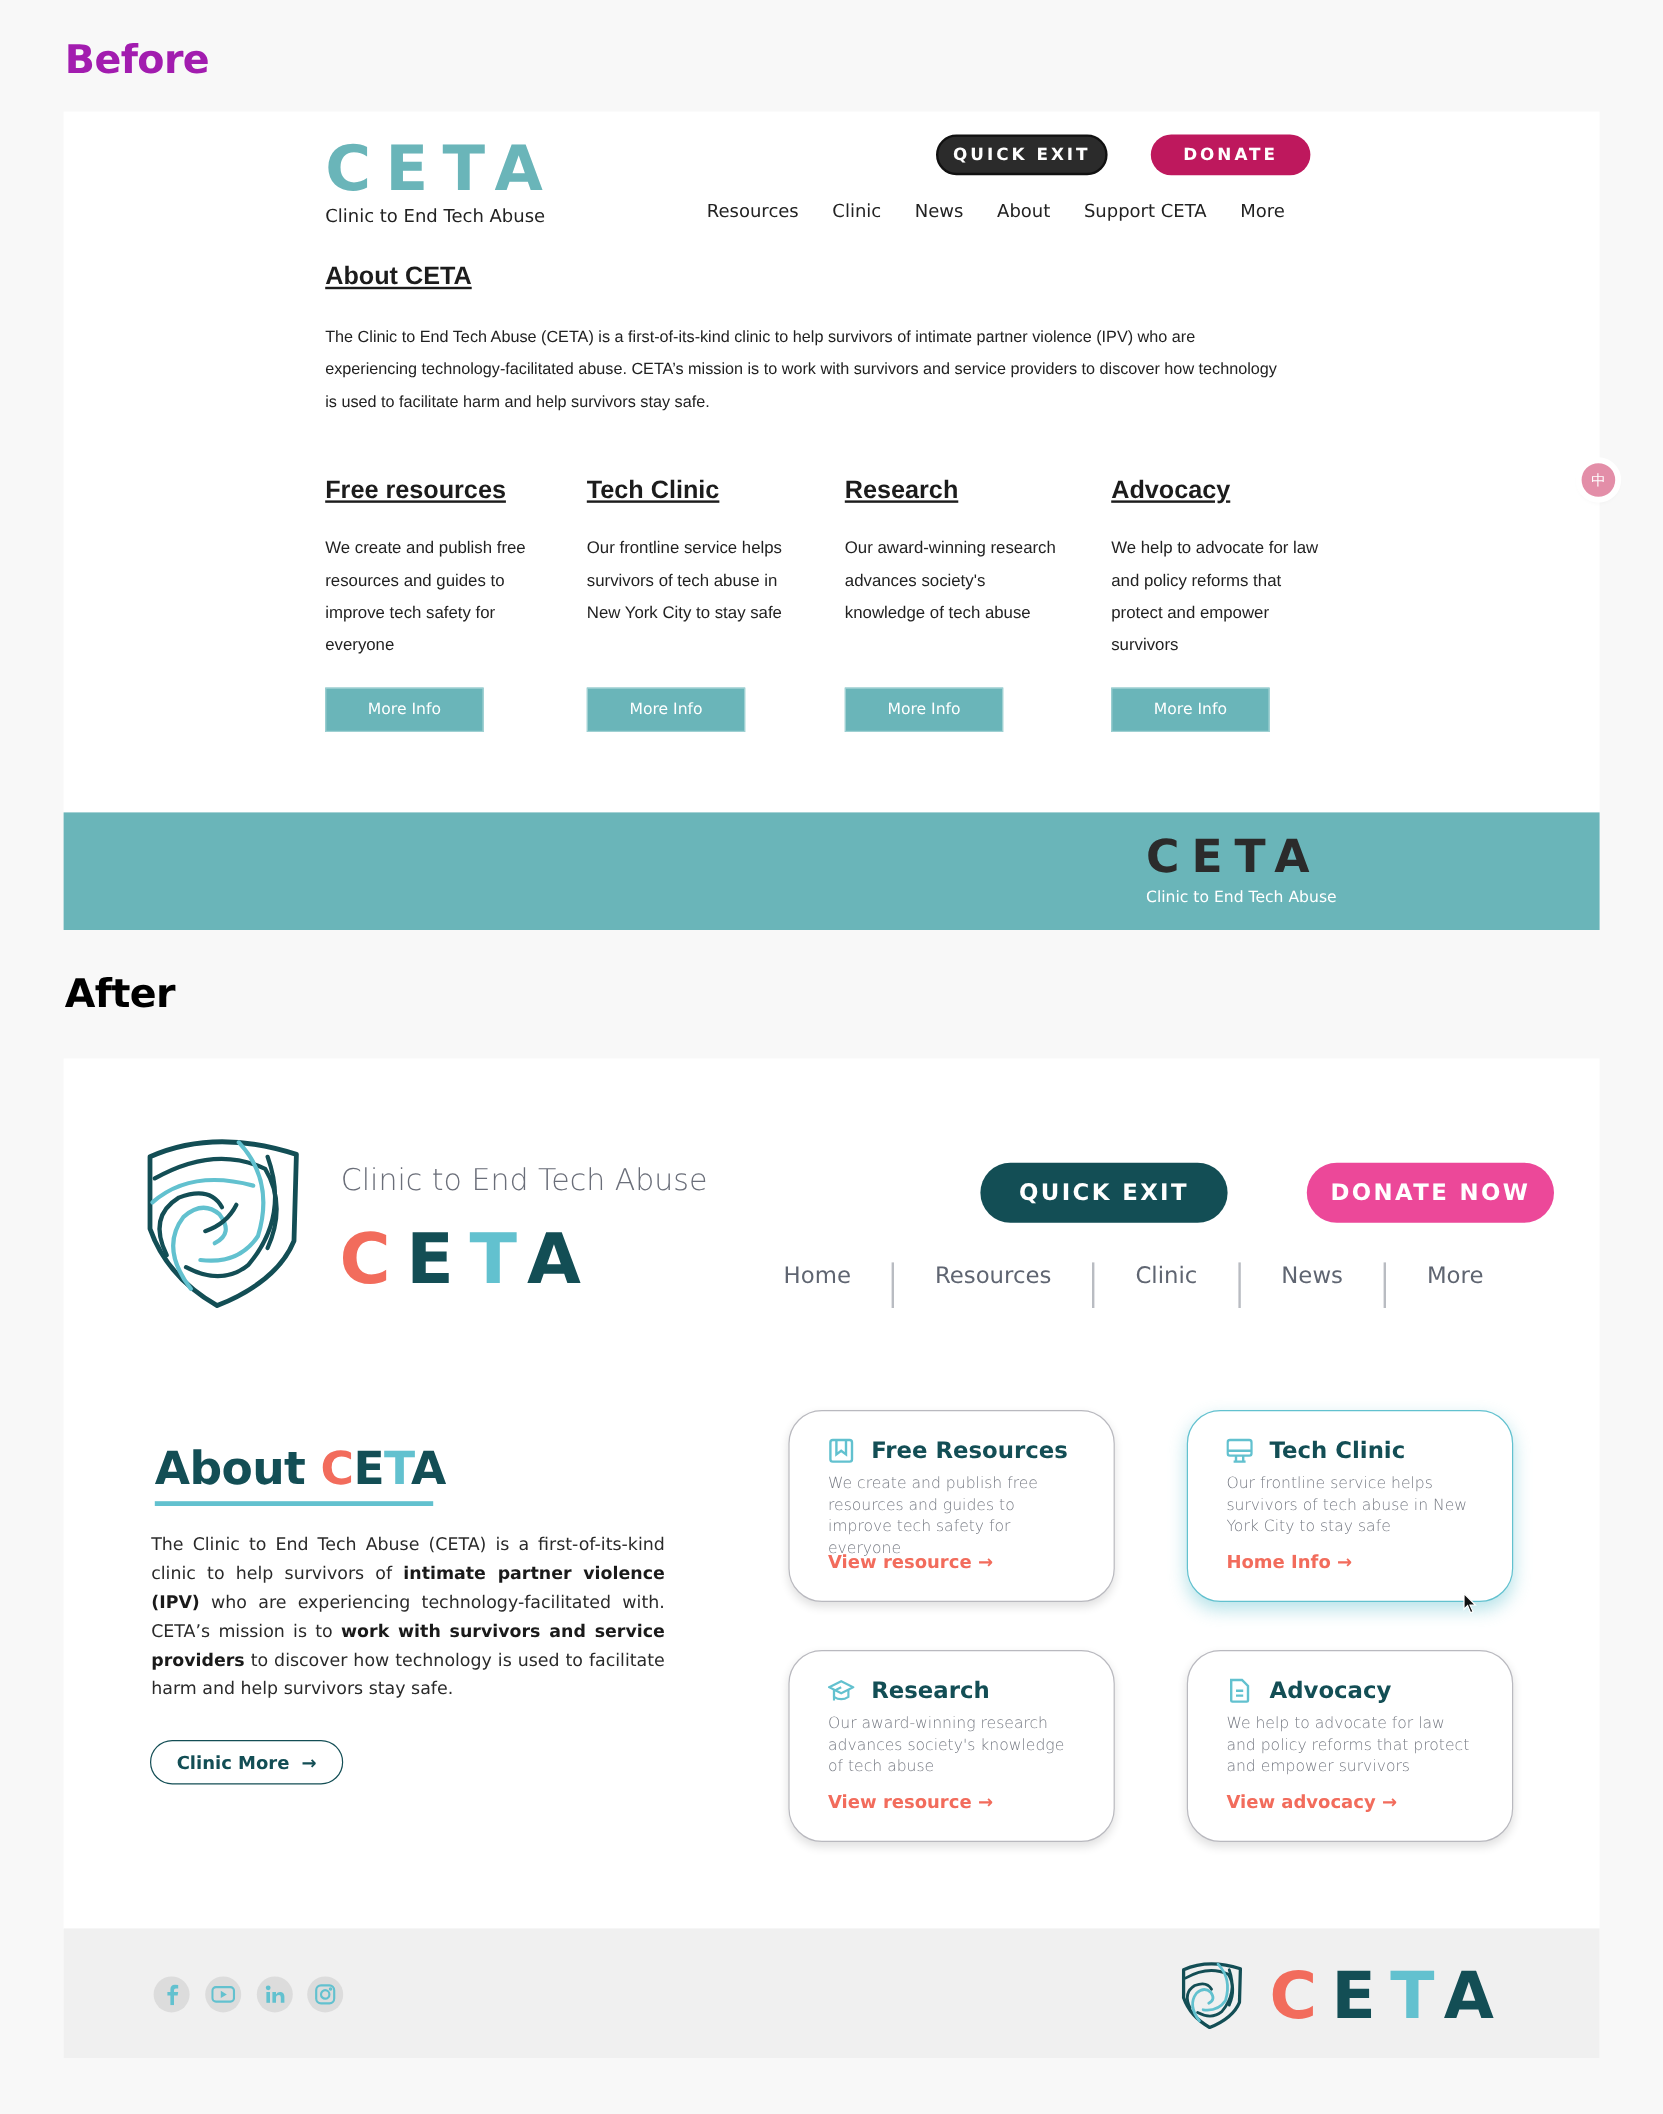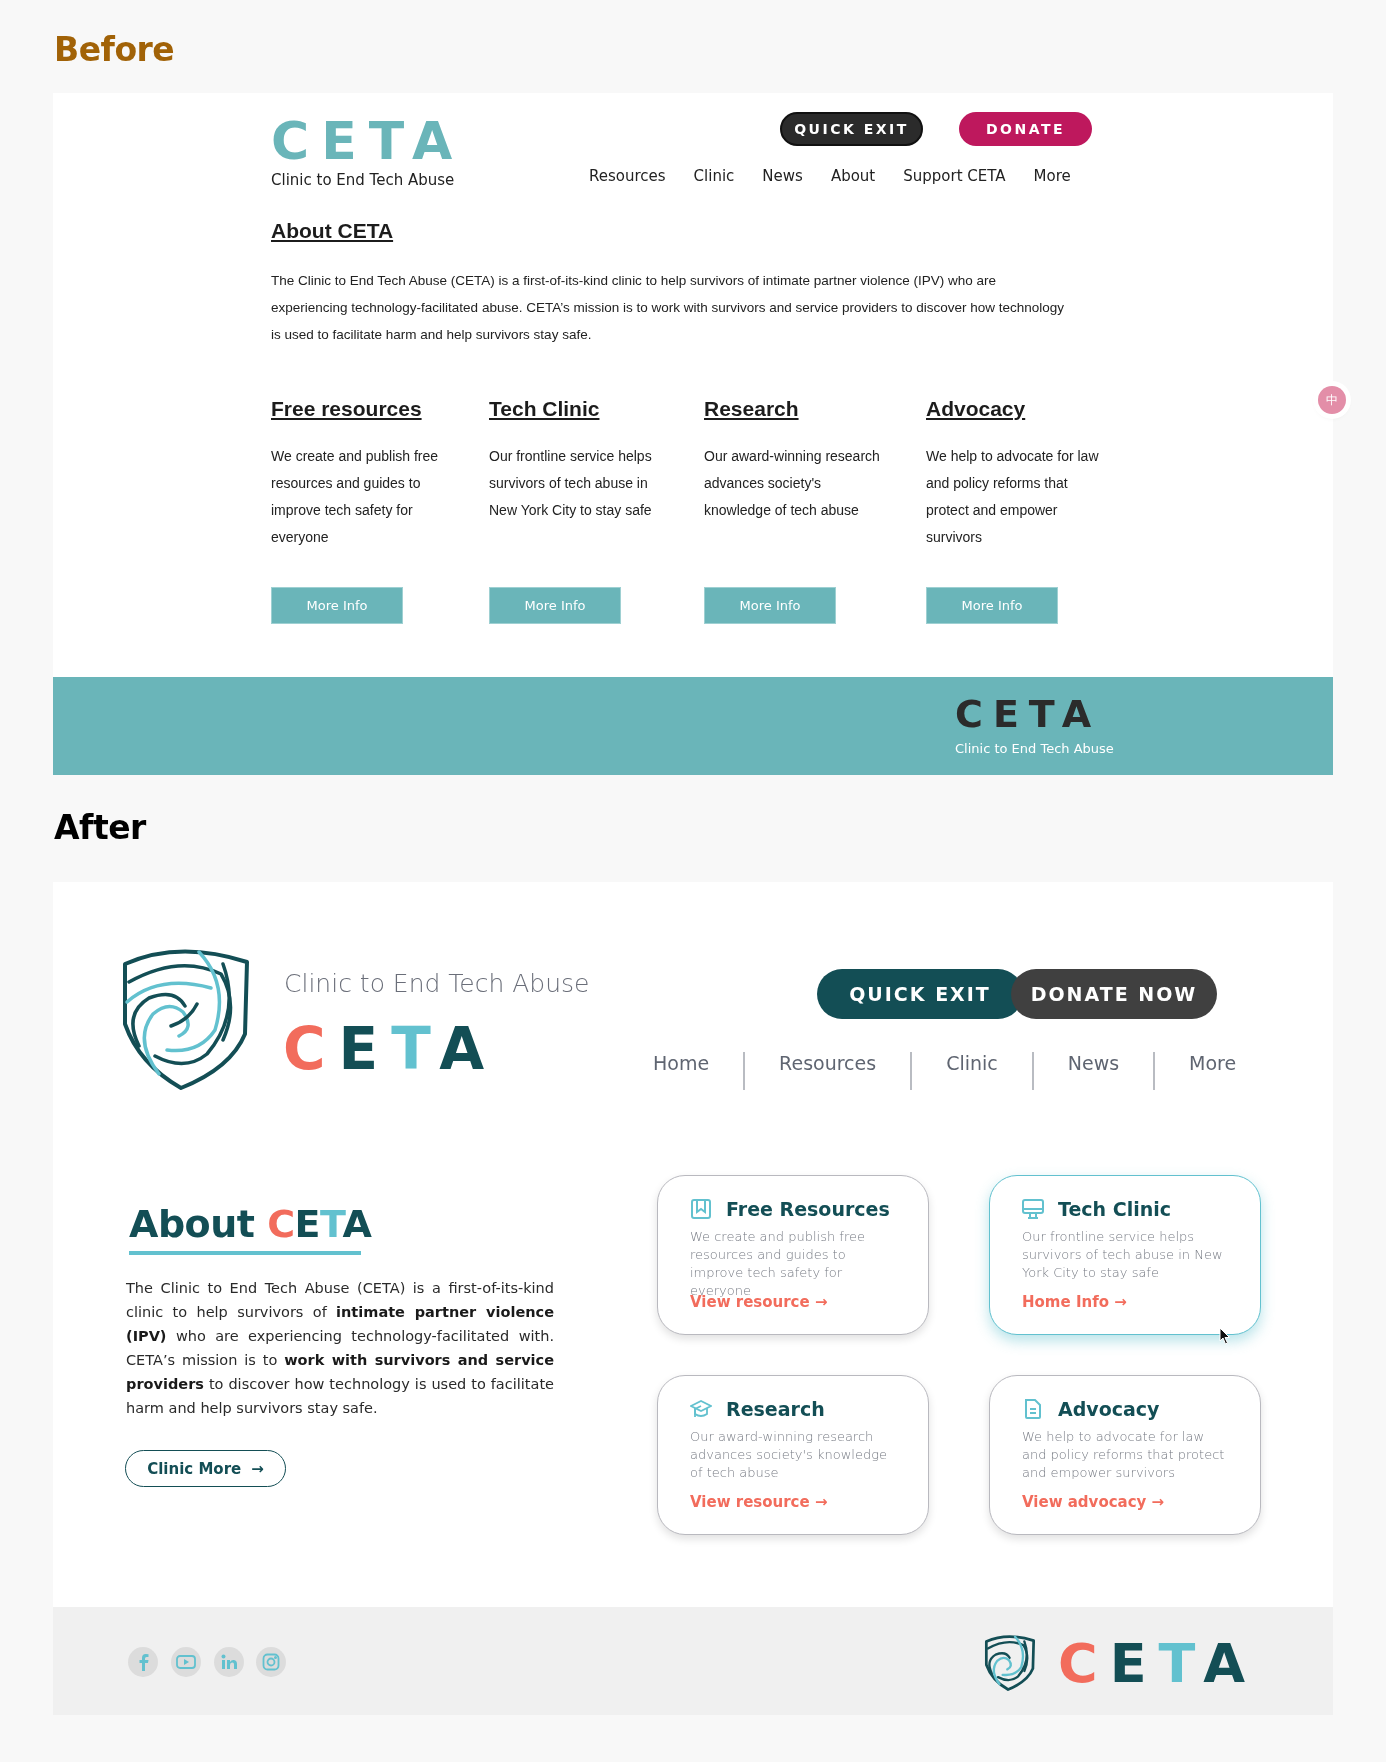--- a/index.html
+++ b/index.html
@@ -1,52 +1,52 @@
 <!DOCTYPE html>
 <html><head>
 <meta charset="utf-8">
 <style>
   * { box-sizing: border-box; margin: 0; padding: 0; }
   html, body { width: 1386px; height: 1762px; background: #f8f8f8; overflow: hidden; }
   body { position: relative; font-family: "DejaVu Sans", sans-serif; }
 
   .section-title { position: absolute; left: 54px; font-weight: 700; font-size: 33px; letter-spacing: -0.5px; }
-  .before-title { top: 30px; color: #a16207; }
+  .before-title { top: 30px; color: #a21caf; }
   .after-title { top: 808px; color: #000000; }
 
   
   .before-panel { position: absolute; left: 53px; top: 93px; width: 1280px; height: 682px; background: #fff; }
   .b-logo { position: absolute; left: 218px; top: 22px; }
   .b-logo-word { font-family: "DejaVu Sans", sans-serif; font-weight: 900; font-size: 52px; letter-spacing: 12px; color: #6ab5b9; line-height: 1; font-weight: bold; }
   .b-logo-sub { font-family: "DejaVu Sans", sans-serif; font-size: 15px; color: #222; margin-top: 4px; }
   .b-quick { position: absolute; left: 727px; top: 19px; width: 143px; height: 34px; border-radius: 17px; background: #2b2b2b; color: #fff; font-weight: 700; font-size: 14px; letter-spacing: 2.5px; display: flex; align-items: center; justify-content: center; border: 2px solid #111; }
   .b-donate { position: absolute; left: 906px; top: 19px; width: 133px; height: 34px; border-radius: 17px; background: #be185d; color: #fff; font-weight: 700; font-size: 14px; letter-spacing: 2.5px; display: flex; align-items: center; justify-content: center; }
   .b-nav { position: absolute; left: 536px; top: 74px; display: flex; gap: 0; }
   .b-nav span { font-size: 15px; color: #222; margin-right: 28px; }
   .b-about-h { position: absolute; left: 218px; top: 126px; font-family: "Liberation Sans", sans-serif; font-size: 21px; font-weight: 700; text-decoration: underline; color: #1c1c1c; }
   .b-about-p { position: absolute; left: 218px; top: 174px; width: 800px; font-family: "Liberation Sans", sans-serif; font-size: 13.5px; line-height: 27px; color: #222; }
   .b-col { position: absolute; top: 304px; width: 180px; }
   .b-col h3 { font-family: "Liberation Sans", sans-serif; font-size: 21px; font-weight: 700; text-decoration: underline; color: #1c1c1c; margin-bottom: 22px; white-space: nowrap; }
   .b-col p { font-family: "Liberation Sans", sans-serif; font-size: 14px; line-height: 27px; color: #222; height: 120px; }
-  .b-col .b-more { margin-top: 24px; width: 132px; height: 37px; background: #6ab5b9; color: #fff; font-size: 13px; display: flex; align-items: center; justify-content: center; border: 1px solid #9ed0d2; }
+  .b-col .b-more { margin-top: 10px; width: 132px; height: 37px; background: #6ab5b9; color: #fff; font-size: 13px; display: flex; align-items: center; justify-content: center; border: 1px solid #9ed0d2; }
   .b-footer { position: absolute; left: 0; top: 584px; width: 1280px; height: 98px; background: #6ab5b9; }
   .b-f-word { position: absolute; left: 902px; top: 18px; font-weight: 900; font-size: 38px; letter-spacing: 10px; color: #2b2b2b; font-weight: bold; line-height: 1; }
   .b-f-sub { position: absolute; left: 902px; top: 64px; font-size: 13px; color: #fff; }
   .b-widget { position: absolute; left: 1265px; top: 293px; width: 28px; height: 28px; border-radius: 50%; background: #e38ea8; box-shadow: 0 0 0 5px #fff, 0 2px 6px rgba(0,0,0,0.15); color: #fff; font-size: 12px; display: flex; align-items: center; justify-content: center; }
 
   
   .after-panel { position: absolute; left: 53px; top: 882px; width: 1280px; height: 833px; background: #fff; }
   .a-shield { position: absolute; left: 66px; top: 62px; width: 134px; height: 146px; }
   .a-tagline { position: absolute; left: 231px; top: 87px; font-size: 25px; color: #6a6e79; font-weight: 300; }
   .a-word { position: absolute; left: 230px; top: 138px; font-weight: 900; font-size: 58px; letter-spacing: 13px; line-height: 1; font-weight: bold; }
   .c-coral { color: #f26c5c; }
   .c-dark { color: #134e55; }
   .c-teal { color: #62c1cf; }
   .a-quick { position: absolute; left: 764px; top: 87px; width: 206px; height: 50px; border-radius: 25px; background: #134e55; color: #fff; font-weight: 700; font-size: 19px; letter-spacing: 2px; display: flex; align-items: center; justify-content: center; }
-  .a-donate { position: absolute; left: 958px; top: 87px; width: 206px; height: 50px; border-radius: 25px; background: #404040; color: #fff; font-weight: 700; font-size: 19px; letter-spacing: 2px; display: flex; align-items: center; justify-content: center; }
+  .a-donate { position: absolute; left: 1036px; top: 87px; width: 206px; height: 50px; border-radius: 25px; background: #ec4899; color: #fff; font-weight: 700; font-size: 19px; letter-spacing: 2px; display: flex; align-items: center; justify-content: center; }
   .a-nav { position: absolute; left: 600px; top: 170px; display: flex; align-items: flex-start; }
   .a-nav .nav-item { font-size: 19px; color: #5f6571; padding: 0 34px; }
   .a-nav .nav-item:first-child { padding-left: 0; }
   .a-nav .nav-item:last-child { padding-right: 0; }
   .a-nav .sep { width: 2px; height: 38px; background: #b9bcc2; }
   .a-about-h { position: absolute; left: 76px; top: 320px; font-size: 38px; font-weight: 700; color: #134e55; letter-spacing: -0.5px; }
   .a-about-line { position: absolute; left: 76px; top: 369px; width: 232px; height: 4px; background: #62c1cf; }
   .a-about-p { position: absolute; left: 73px; top: 394px; width: 428px; font-size: 14.5px; line-height: 24px; color: #2a2a2a; text-align: justify; }
   .a-about-p b { font-weight: 700; color: #1a1a1a; }
   .a-learn { position: absolute; left: 72px; top: 568px; width: 161px; height: 37px; border: 1.5px solid #134e55; border-radius: 19px; color: #134e55; font-weight: 700; font-size: 15px; display: flex; align-items: center; justify-content: center; gap: 10px; }

